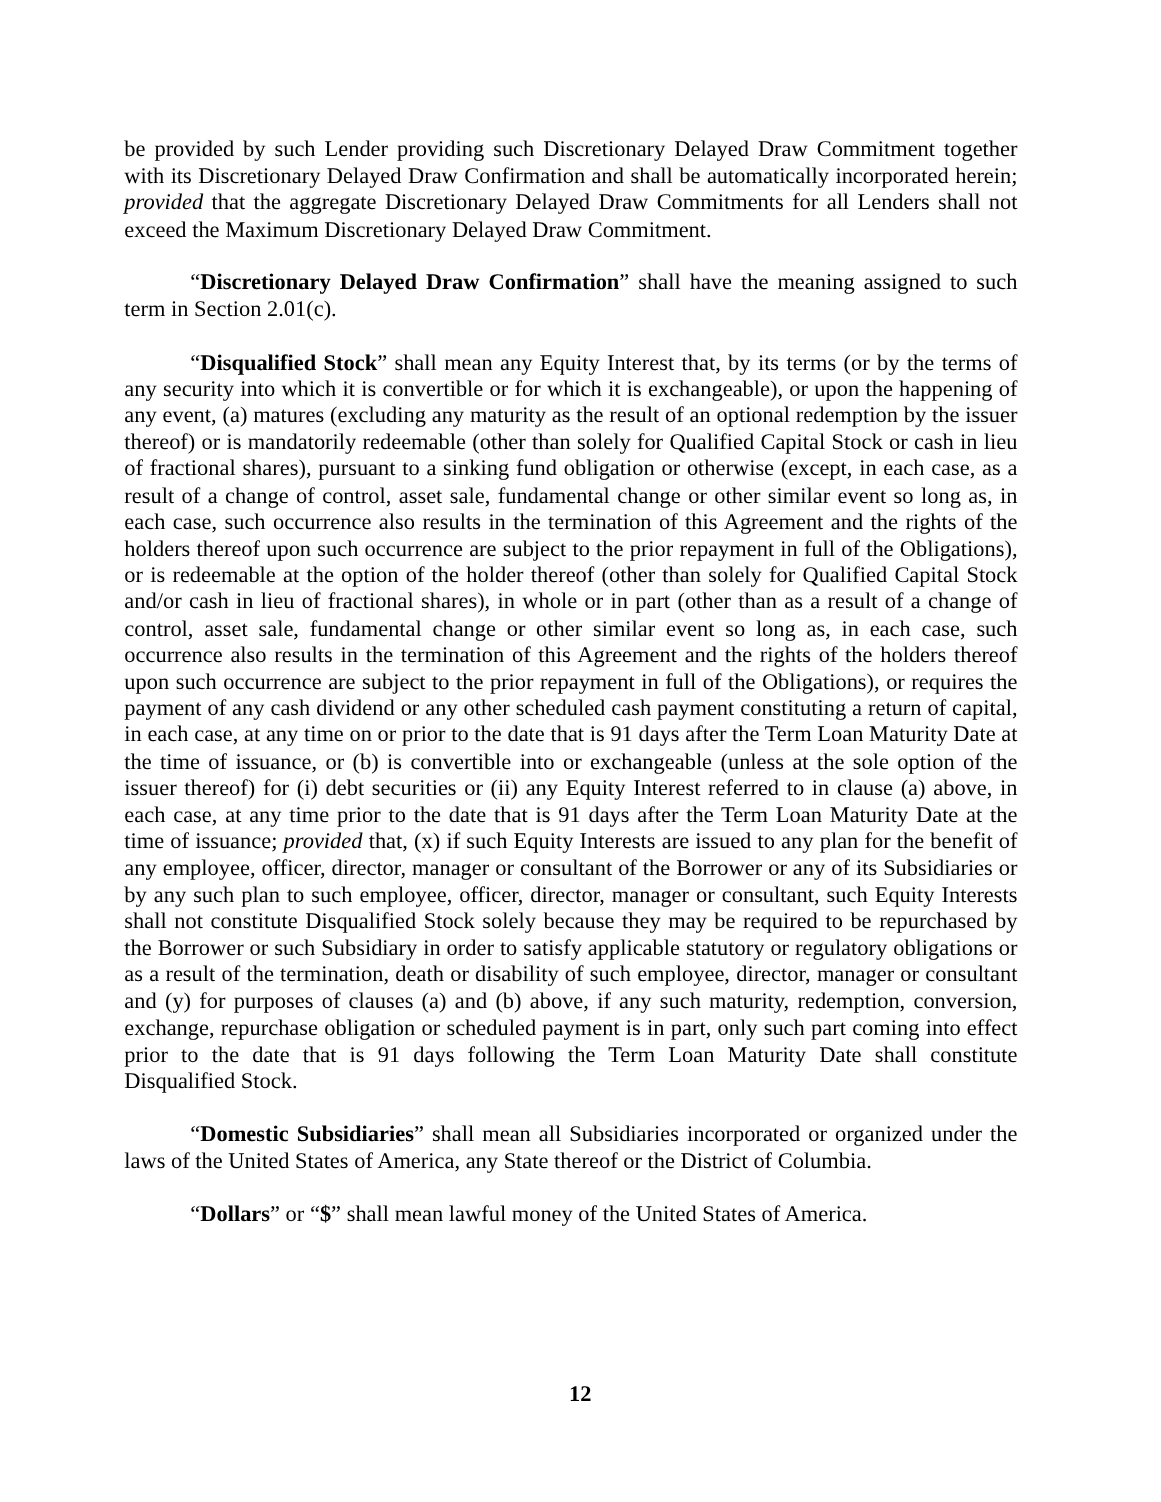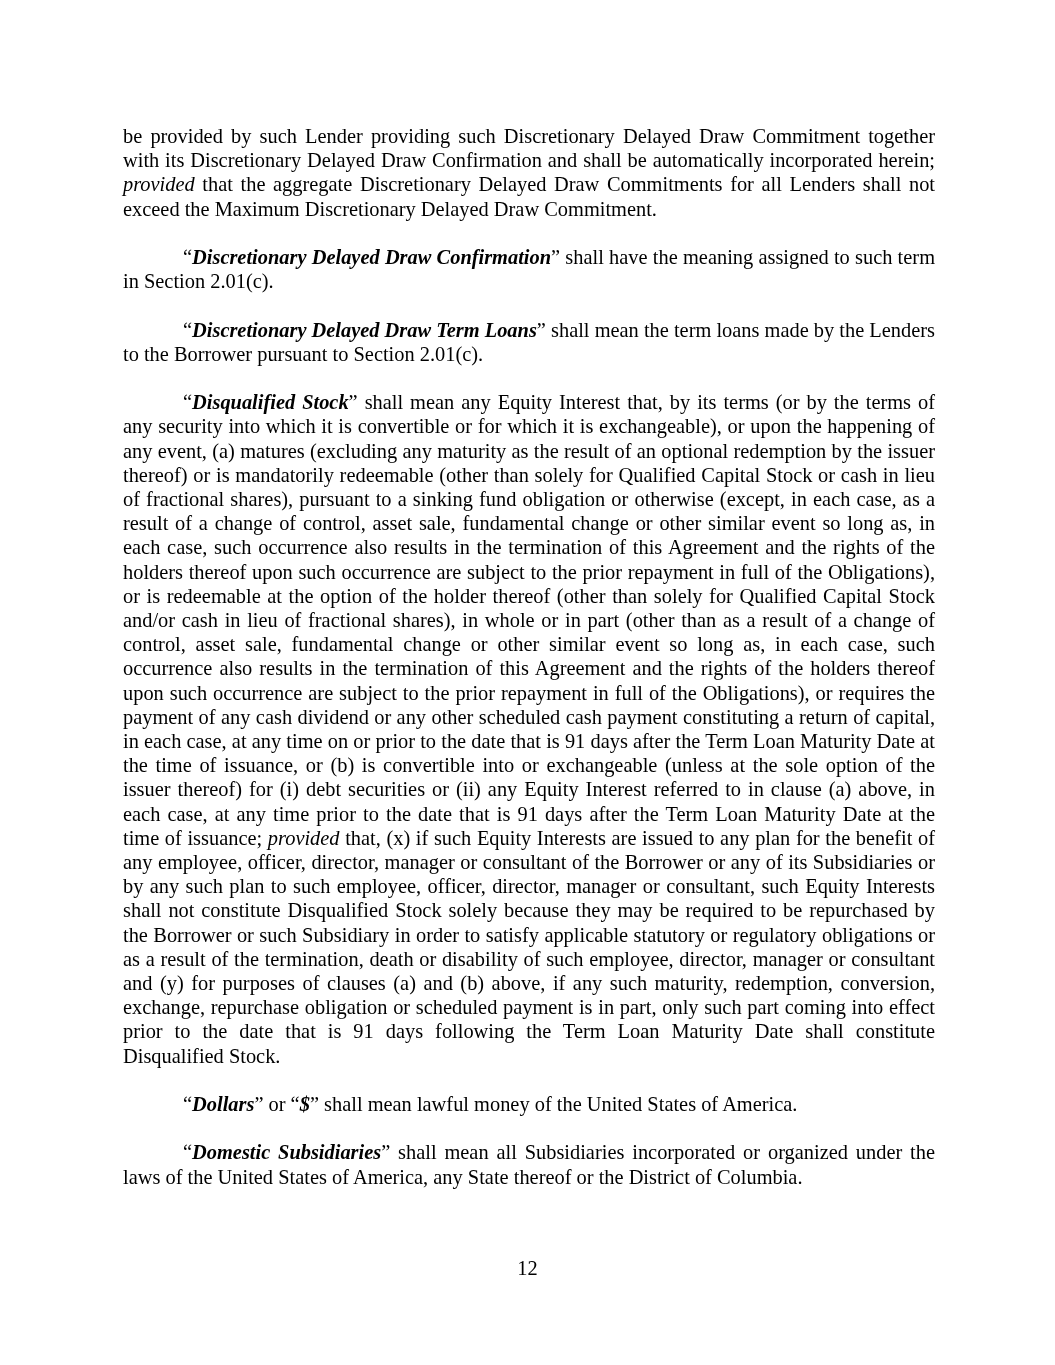--- a/index.html
+++ b/index.html
@@ -15,61 +15,60 @@
     font-family: "Liberation Serif", "DejaVu Serif", serif;
     color: #000000;
   }
   .page {
     position: absolute;
     inset: 0;
     background: #ffffff;
   }
   .document-body {
     position: absolute;
-    left: 123px;
+    left: 113px;
     top: 124px;
     width: 812px;
   }
   .para {
     margin: 0 0 24.2px 0;
     font-size: 20.4px;
     line-height: 24.2px;
     text-align: justify;
     text-justify: inter-word;
   }
   .para.indent {
     text-indent: 60px;
   }
   .it {
     font-style: italic;
   }
   .bi {
     font-weight: bold;
-    font-style: italic;
   }
   .ul {
   }
   .page-footer {
     position: absolute;
     left: 0;
     top: 1256px;
     width: 1055px;
     text-align: center;
     font-size: 20.4px;
     line-height: 24.2px;
+    font-weight: bold;
   }
 </style>
 </head>
 <body>
 
 <div class="page">
   <div class="document-body">
       <p class="para"><span>be provided by such Lender providing such Discretionary Delayed Draw Commitment together with its Discretionary Delayed Draw Confirmation and shall be automatically incorporated herein; </span><span class="it">provided</span><span> that the aggregate Discretionary Delayed Draw Commitments for all Lenders shall not exceed the Maximum Discretionary Delayed Draw Commitment.</span></p>
       <p class="para indent"><span>“</span><span class="bi">Discretionary Delayed Draw Confirmation</span><span>” shall have the meaning assigned to such term in </span><span class="ul">Section 2.01(c)</span><span>.</span></p>
-      <p class="para indent"><span>“</span><span class="bi">Discretionary Delayed Draw Term Loans</span><span>” shall mean the term loans made by the Lenders to the Borrower pursuant to </span><span class="ul">Section 2.01(c)</span><span>.</span></p>
       <p class="para indent"><span>“</span><span class="bi">Disqualified Stock</span><span>” shall mean any Equity Interest that, by its terms (or by the terms of any security into which it is convertible or for which it is exchangeable), or upon the happening of any event, (a) matures (excluding any maturity as the result of an optional redemption by the issuer thereof) or is mandatorily redeemable (other than solely for Qualified Capital Stock or cash in lieu of fractional shares), pursuant to a sinking fund obligation or otherwise (except, in each case, as a result of a change of control, asset sale, fundamental change or other similar event so long as, in each case, such occurrence also results in the termination of this Agreement and the rights of the holders thereof upon such occurrence are subject to the prior repayment in full of the Obligations), or is redeemable at the option of the holder thereof (other than solely for Qualified Capital Stock and/or cash in lieu of fractional shares), in whole or in part (other than as a result of a change of control, asset sale, fundamental change or other similar event so long as, in each case, such occurrence also results in the termination of this Agreement and the rights of the holders thereof upon such occurrence are subject to the prior repayment in full of the Obligations), or requires the payment of any cash dividend or any other scheduled cash payment constituting a return of capital, in each case, at any time on or prior to the date that is 91 days after the Term Loan Maturity Date at the time of issuance, or (b) is convertible into or exchangeable (unless at the sole option of the issuer thereof) for (i) debt securities or (ii) any Equity Interest referred to in </span><span class="ul">clause (a)</span><span> above, in each case, at any time prior to the date that is 91 days after the Term Loan Maturity Date at the time of issuance; </span><span class="it">provided</span><span> that, (x) if such Equity Interests are issued to any plan for the benefit of any employee, officer, director, manager or consultant of the Borrower or any of its Subsidiaries or by any such plan to such employee, officer, director, manager or consultant, such Equity Interests shall not constitute Disqualified Stock solely because they may be required to be repurchased by the Borrower or such Subsidiary in order to satisfy applicable statutory or regulatory obligations or as a result of the termination, death or disability of such employee, director, manager or consultant and (y) for purposes of </span><span class="ul">clauses (a)</span><span> and </span><span class="ul">(b)</span><span> above, if any such maturity, redemption, conversion, exchange, repurchase obligation or scheduled payment is in part, only such part coming into effect prior to the date that is 91 days following the Term Loan Maturity Date shall constitute Disqualified Stock.</span></p>
+      <p class="para indent"><span>“</span><span class="bi">Domestic Subsidiaries</span><span>” shall mean all Subsidiaries incorporated or organized under the laws of the United States of America, any State thereof or the District of Columbia.</span></p>
       <p class="para indent"><span>“</span><span class="bi">Dollars</span><span>” or “</span><span class="bi">$</span><span>” shall mean lawful money of the United States of America.</span></p>
-      <p class="para indent"><span>“</span><span class="bi">Domestic Subsidiaries</span><span>” shall mean all Subsidiaries incorporated or organized under the laws of the United States of America, any State thereof or the District of Columbia.</span></p>
     </div>
   <div class="page-footer">
     <span>12</span>
   </div>
 </div>
 
 </body></html>

